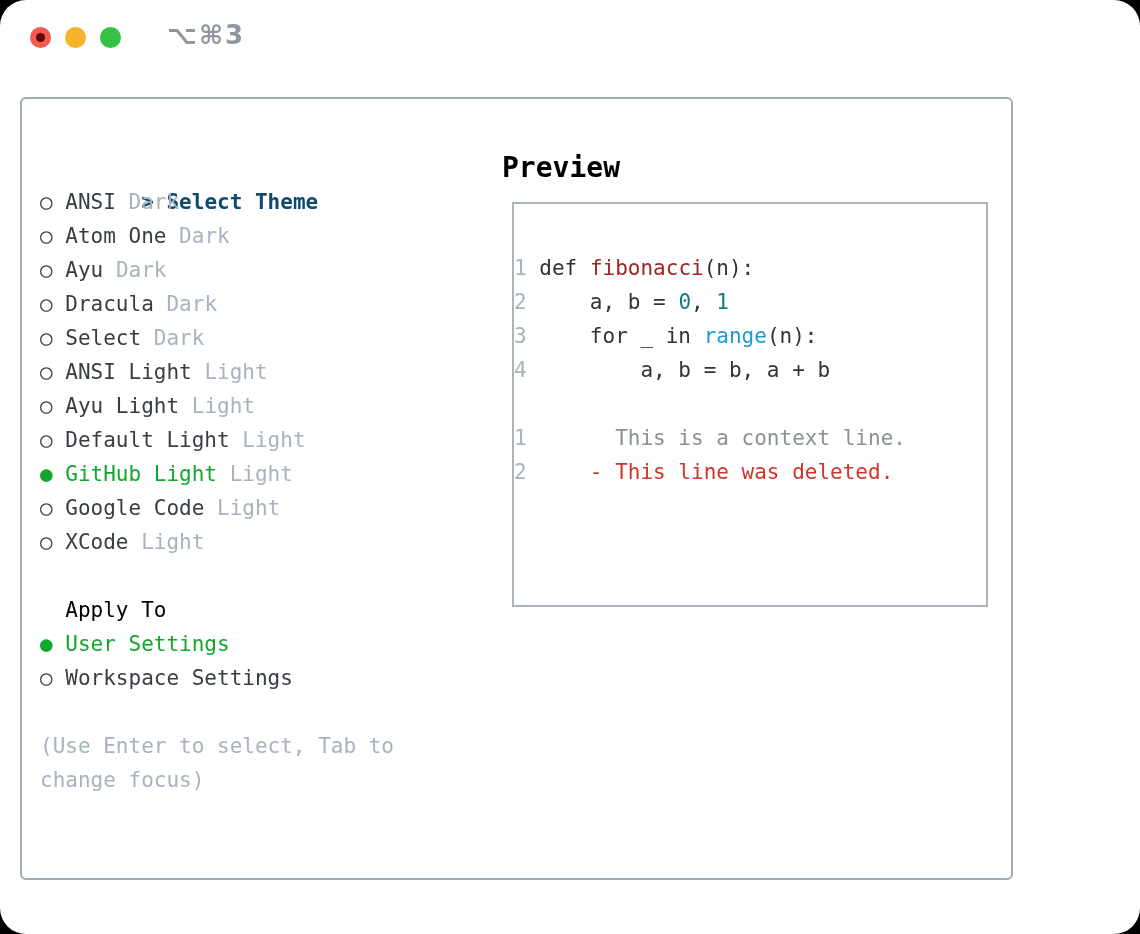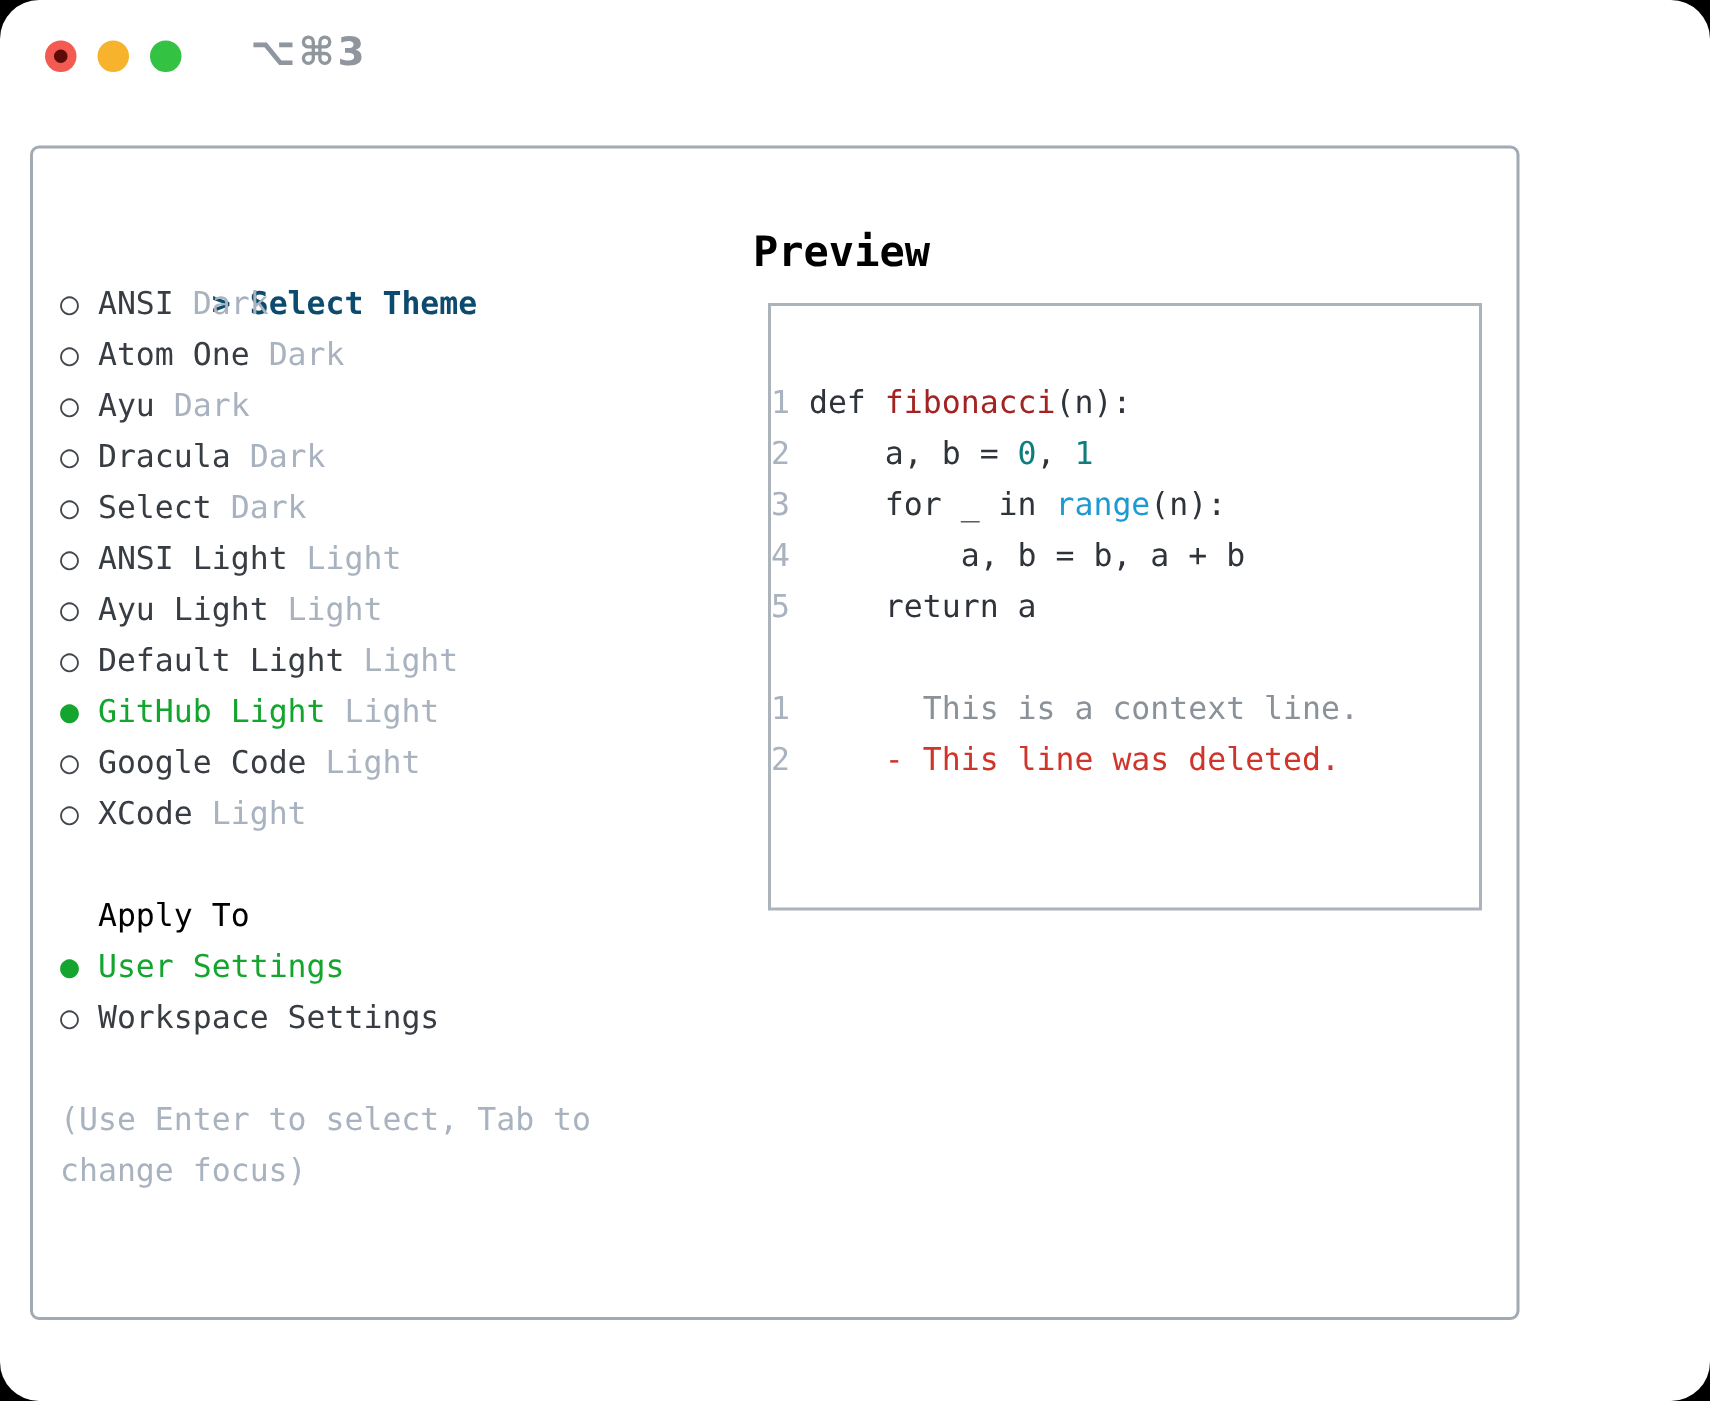--- a/index.html
+++ b/index.html
@@ -96,20 +96,19 @@
       <div class="spacer"></div>
       <div class="help">(Use Enter to select, Tab to change focus)</div>
     </div>
 
     <div class="preview-title">Preview</div>
     <div class="preview-box" id="preview-box">
         <div class="pline"><span class="lnum">1</span><span class="tk-code">def </span><span class="tk-function">fibonacci</span><span class="tk-code">(n):</span></div>
         <div class="pline"><span class="lnum">2</span><span class="tk-code">    a, b = </span><span class="tk-number">0</span><span class="tk-code">, </span><span class="tk-number">1</span></div>
         <div class="pline"><span class="lnum">3</span><span class="tk-code">    for _ in </span><span class="tk-builtin">range</span><span class="tk-code">(n):</span></div>
         <div class="pline"><span class="lnum">4</span><span class="tk-code">        a, b = b, a + b</span></div>
-        <div class="pline"><span class="lnum">5</span><span class="tk-code">    return a</span></div>
         <div class="pline"></div>
         <div class="pline"><span class="lnum">1</span><span class="tk-context">      This is a context line.</span></div>
         <div class="pline"><span class="lnum">2</span><span class="tk-deleted">    - This line was deleted.</span></div>
       </div>
 
   </div>
 </div>
 
 </body></html>

